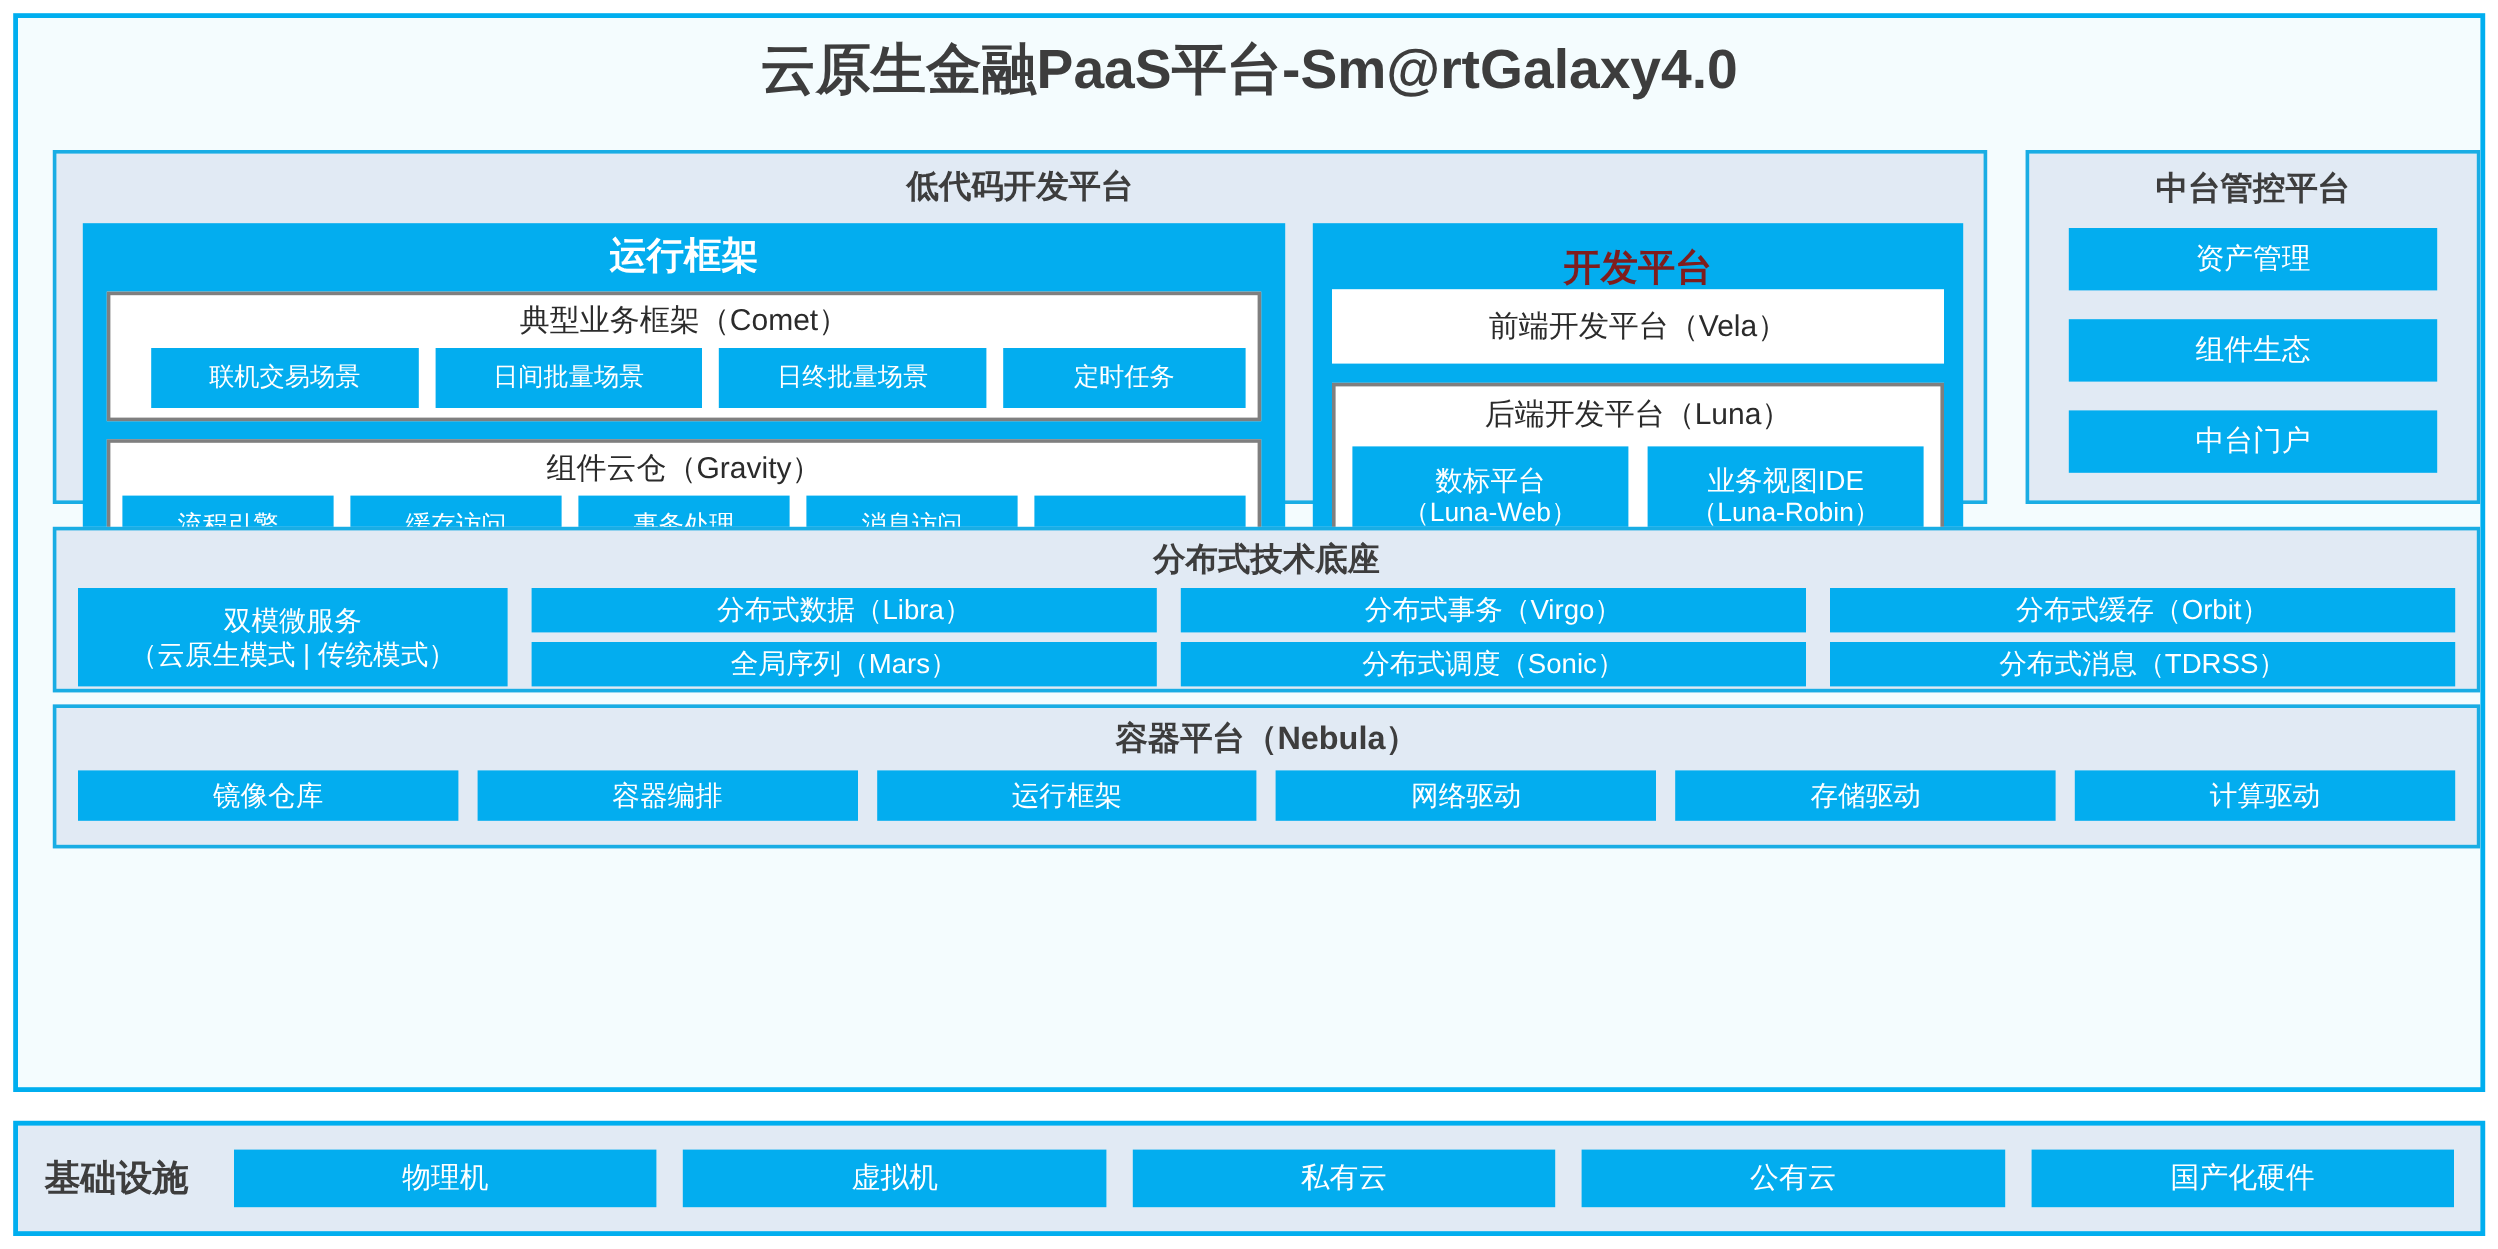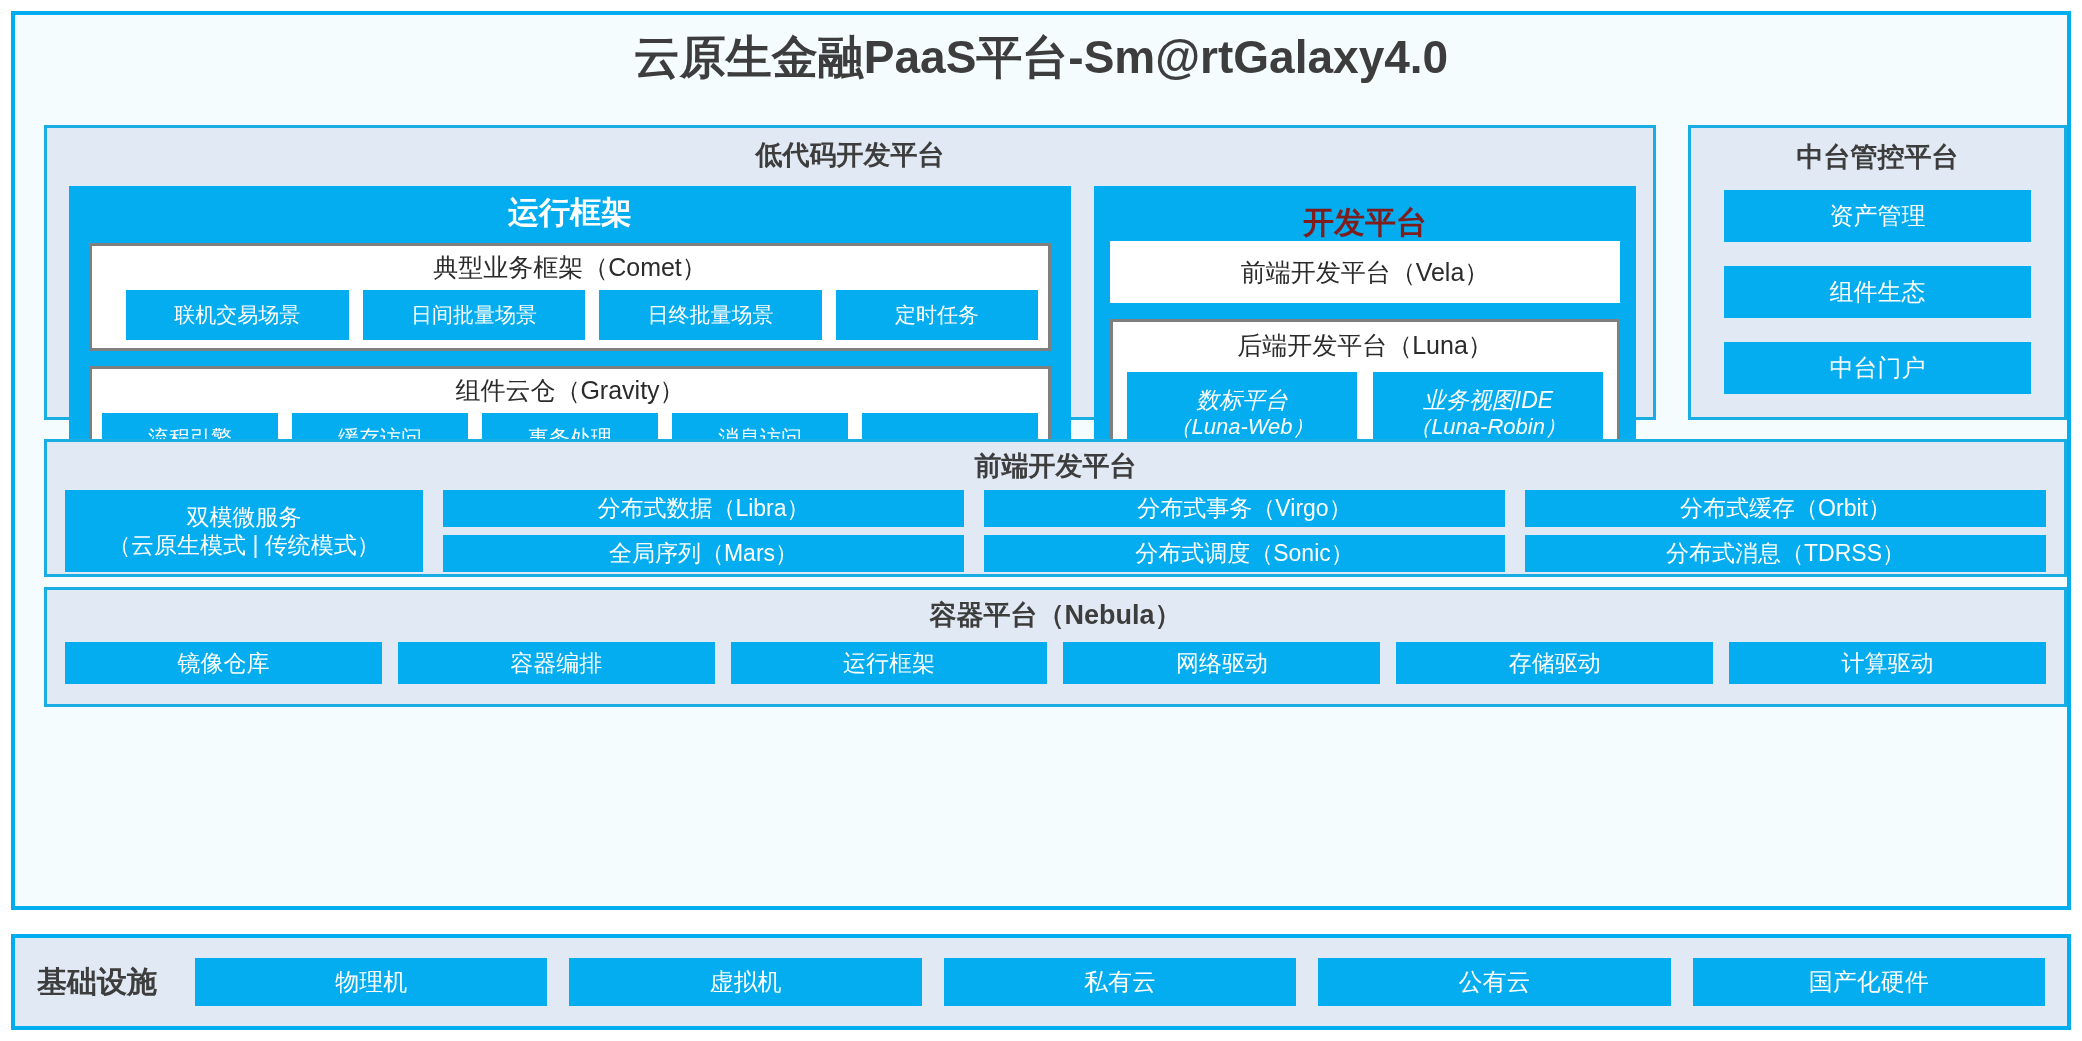--- a/index.html
+++ b/index.html
@@ -202,21 +202,20 @@
     height: 152px;
   }
   #luna-box .wb-title { margin-top: 8px; }
   #luna-row {
     position: absolute;
     left: 14px;
     top: 50px;
     right: 14px;
     display: flex;
     gap: 16px;
-    font-style: italic;
   }
   #luna-row .blue {
     flex: 1;
     height: 82px;
     flex-direction: column;
     font-size: 23px;
   }
   #luna-row .blue .sub { font-size: 22px; }
 
   
@@ -382,21 +381,21 @@
     <div class="panel" id="midplat-panel">
       <div class="panel-title">中台管控平台</div>
       <div id="midplat-list">
         <div class="blue">资产管理</div>
         <div class="blue">组件生态</div>
         <div class="blue">中台门户</div>
       </div>
     </div>
 
     <div class="panel" id="dist-panel">
-      <div class="panel-title">前端开发平台</div>
+      <div class="panel-title">分布式技术底座</div>
       <div id="dist-body">
 
         <div id="dist-dual">
           <div class="blue">
             <span class="main">双模微服务</span>
             <span class="sub">（云原生模式 | 传统模式）</span>
           </div>
         </div>
 
         <div class="dist-col">

